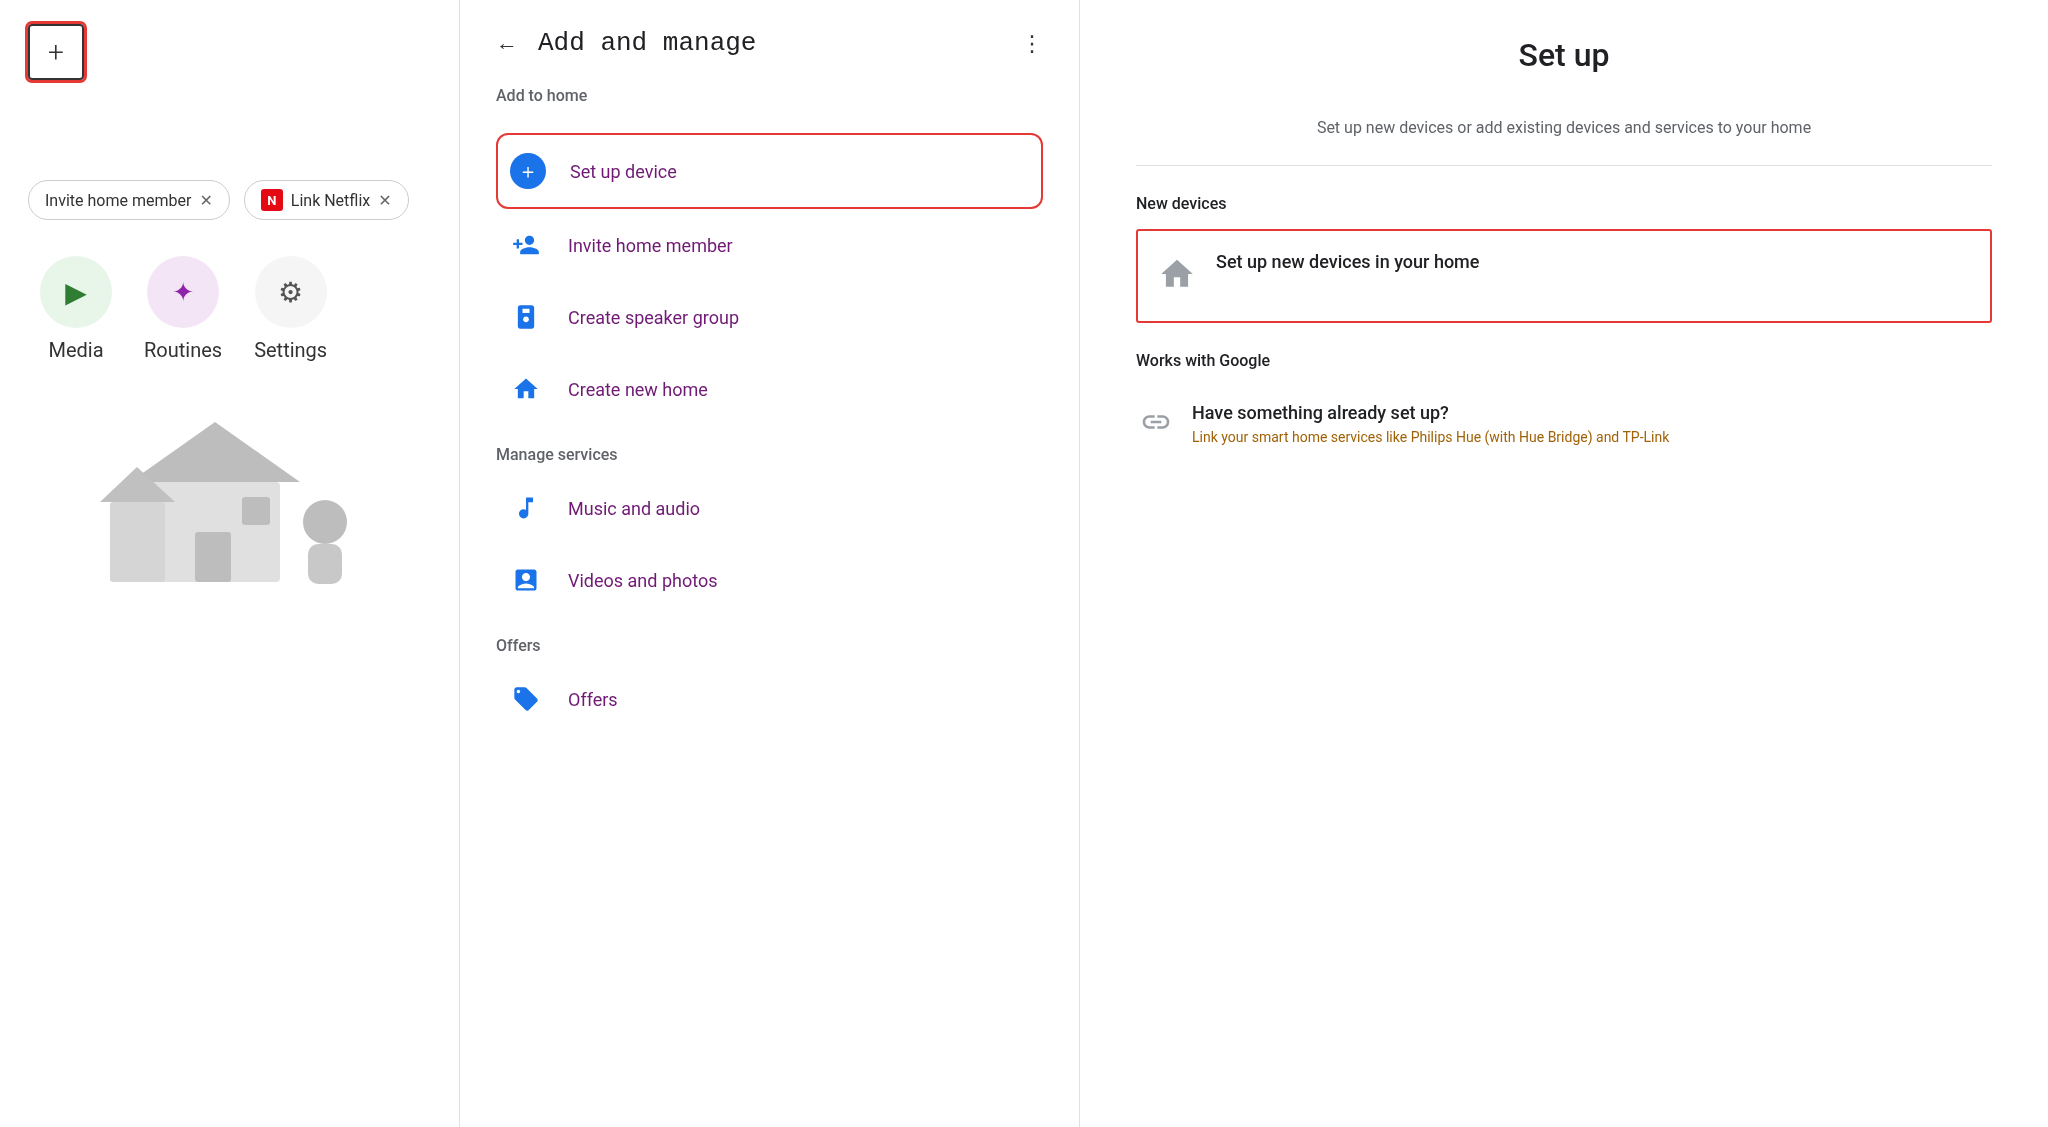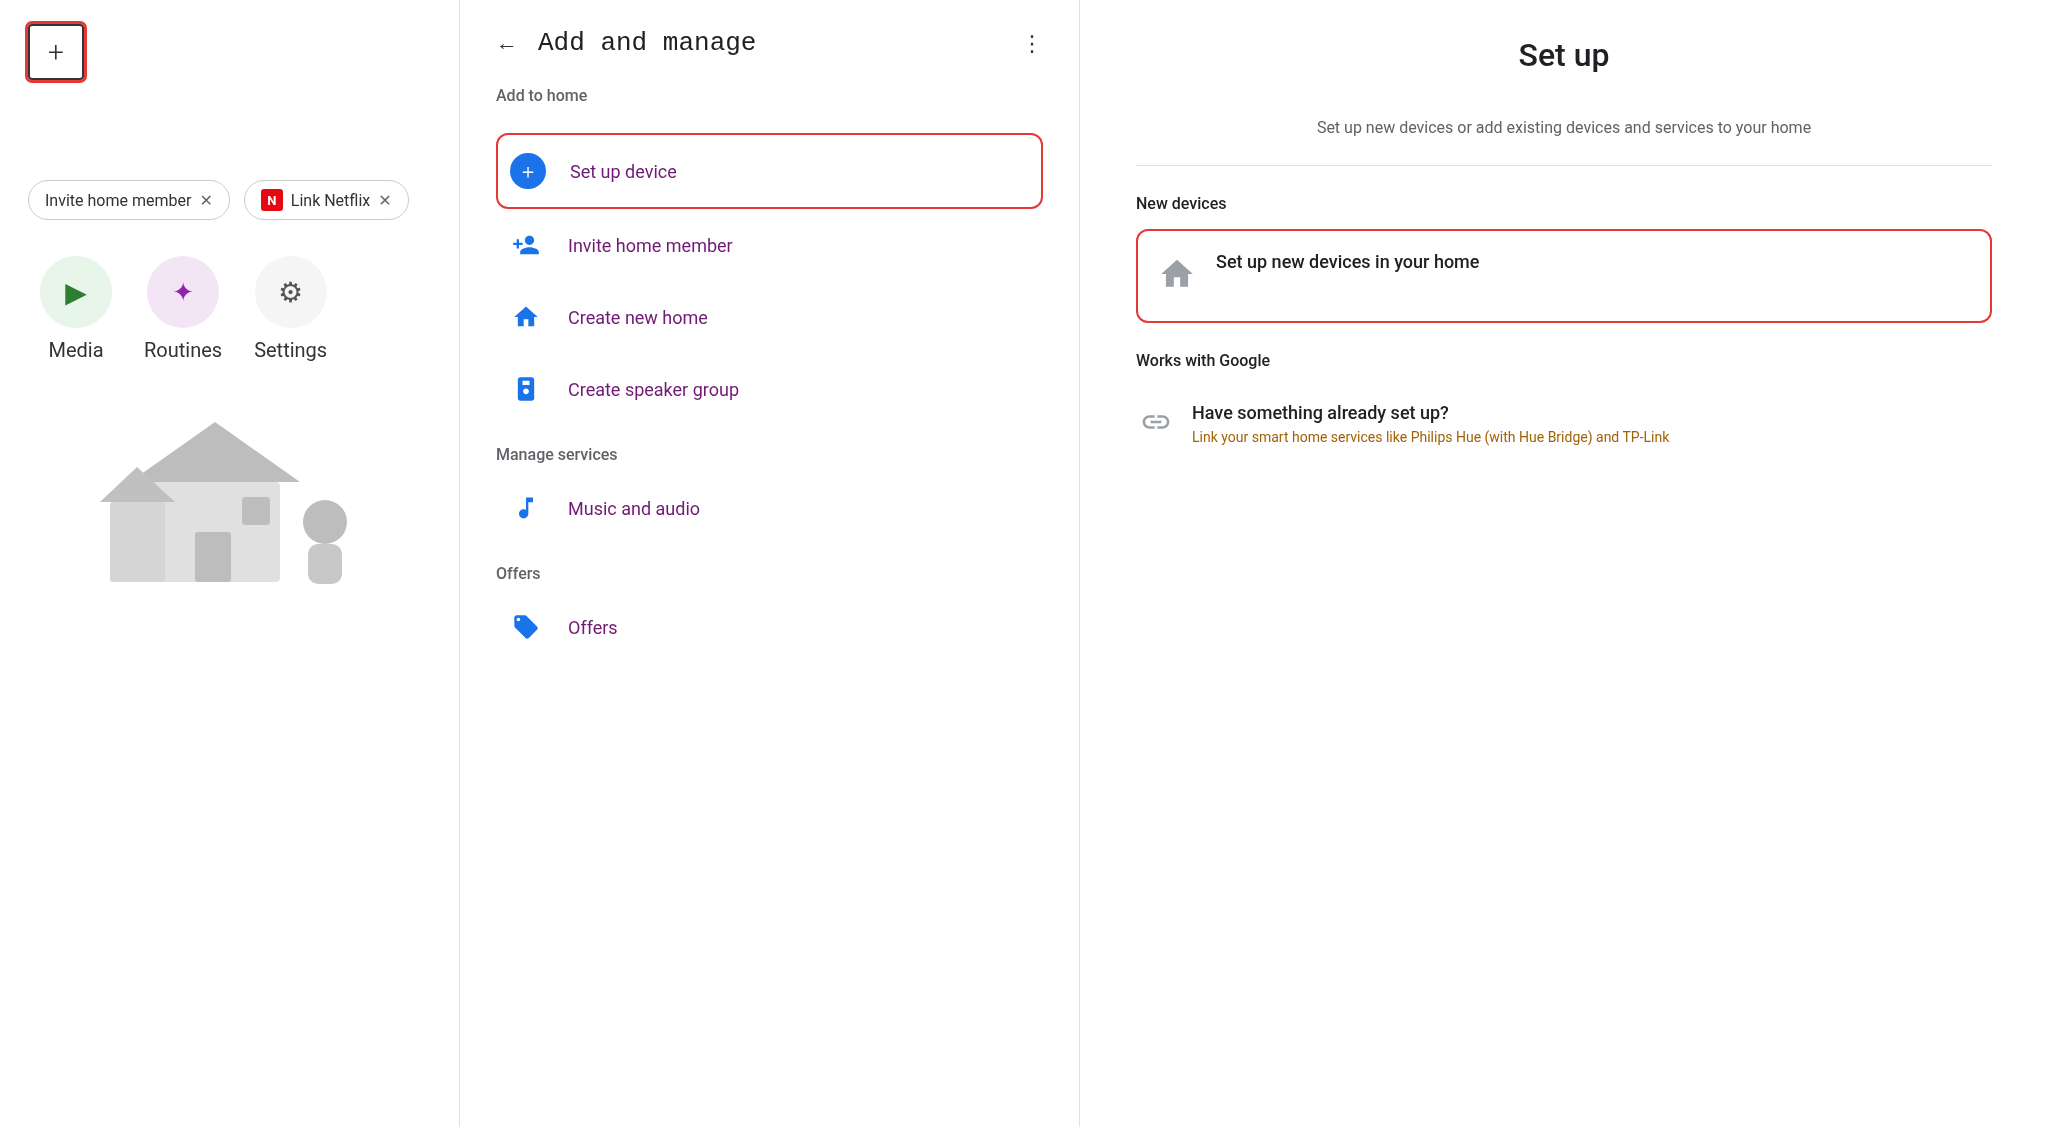--- a/index.html
+++ b/index.html
@@ -247,21 +247,21 @@
       color: #202124;
       margin-bottom: 16px;
     }
 
     .device-card {
       display: flex;
       align-items: flex-start;
       gap: 20px;
       padding: 20px;
       border: 2px solid #e53935;
-      border-radius: 12px;
+      border-radius: 3px;
       margin-bottom: 28px;
       cursor: pointer;
     }
 
     .device-card-icon {
       font-size: 32px;
       color: #9aa0a6;
       flex-shrink: 0;
       margin-top: 4px;
     }
@@ -393,46 +393,54 @@
       <svg width="28" height="28" viewBox="0 0 24 24" fill="#1a73e8">
           <path d="M15 12c2.21 0 4-1.79 4-4s-1.79-4-4-4-4 1.79-4 4 1.79 4 4 4zm-9-2V7H4v3H1v2h3v3h2v-3h3v-2H6zm9 4c-2.67 0-8 1.34-8 4v2h16v-2c0-2.66-5.33-4-8-4z"></path>
         </svg>
     </div>
     <span class="menu-item-label">Invite home member</span>
   </div>
 
   <div class="menu-item">
     <div class="menu-icon blue">
       <svg width="28" height="28" viewBox="0 0 24 24" fill="#1a73e8">
+          <path d="M17 2H7C5.9 2 5 2.9 5 4v16c0 1.1.9 2 2 2h10c1.1 0 2-.9 2-2V4c0-1.1-.9-2-2-2zm-5 14.5c-1.38 0-2.5-1.12-2.5-2.5S10.62 11.5 12 11.5s2.5 1.12 2.5 2.5-1.12 2.5-2.5 2.5zm3-8H9V5h6v3.5z"></path>
+        </svg>
+    </div>
+    <span class="menu-item-label">Create speaker group</span>
+  </div>
+
+  <div class="menu-item">
+    <div class="menu-icon blue">
+      <svg width="28" height="28" viewBox="0 0 24 24" fill="#1a73e8">
           <path d="M10 20v-6h4v6h5v-8h3L12 3 2 12h3v8z"></path>
         </svg>
     </div>
     <span class="menu-item-label">Create new home</span>
   </div>
 
-  <div class="menu-item">
-    <div class="menu-icon blue">
-      <svg width="28" height="28" viewBox="0 0 24 24" fill="#1a73e8">
-          <path d="M17 2H7C5.9 2 5 2.9 5 4v16c0 1.1.9 2 2 2h10c1.1 0 2-.9 2-2V4c0-1.1-.9-2-2-2zm-5 14.5c-1.38 0-2.5-1.12-2.5-2.5S10.62 11.5 12 11.5s2.5 1.12 2.5 2.5-1.12 2.5-2.5 2.5zm3-8H9V5h6v3.5z"></path>
-        </svg>
-    </div>
-    <span class="menu-item-label">Create speaker group</span>
-  </div>
-
   <div class="section-label menu-section-gap">Manage services</div>
 
   <div class="menu-item">
     <div class="menu-icon blue">
       <svg width="28" height="28" viewBox="0 0 24 24" fill="#1a73e8">
           <path d="M12 3v10.55c-.59-.34-1.27-.55-2-.55-2.21 0-4 1.79-4 4s1.79 4 4 4 4-1.79 4-4V7h4V3h-6z"></path>
         </svg>
     </div>
     <span class="menu-item-label">Music and audio</span>
   </div>
 
+  <div class="menu-item">
+    <div class="menu-icon blue">
+      <svg width="28" height="28" viewBox="0 0 24 24" fill="#1a73e8">
+          <path d="M19 3H5c-1.1 0-2 .9-2 2v14c0 1.1.9 2 2 2h14c1.1 0 2-.9 2-2V5c0-1.1-.9-2-2-2zm-7 3c1.93 0 3.5 1.57 3.5 3.5S13.93 13 12 13s-3.5-1.57-3.5-3.5S10.07 6 12 6zm7 13H5v-.23c0-.62.28-1.2.76-1.58C7.47 15.82 9.64 15 12 15s4.53.82 6.24 2.19c.48.38.76.97.76 1.58V19z"></path>
+        </svg>
+    </div>
+    <span class="menu-item-label">Videos and photos</span>
+  </div>
 
   <div class="section-label menu-section-gap">Offers</div>
 
   <div class="menu-item">
     <div class="menu-icon blue">
       <svg width="28" height="28" viewBox="0 0 24 24" fill="#1a73e8">
           <path d="M21.41 11.58l-9-9C12.05 2.22 11.55 2 11 2H4c-1.1 0-2 .9-2 2v7c0 .55.22 1.05.59 1.42l9 9c.36.36.86.58 1.41.58.55 0 1.05-.22 1.41-.59l7-7c.37-.36.59-.86.59-1.41 0-.55-.23-1.06-.59-1.42zM5.5 7C4.67 7 4 6.33 4 5.5S4.67 4 5.5 4 7 4.67 7 5.5 6.33 7 5.5 7z"></path>
         </svg>
     </div>
     <span class="menu-item-label">Offers</span>

